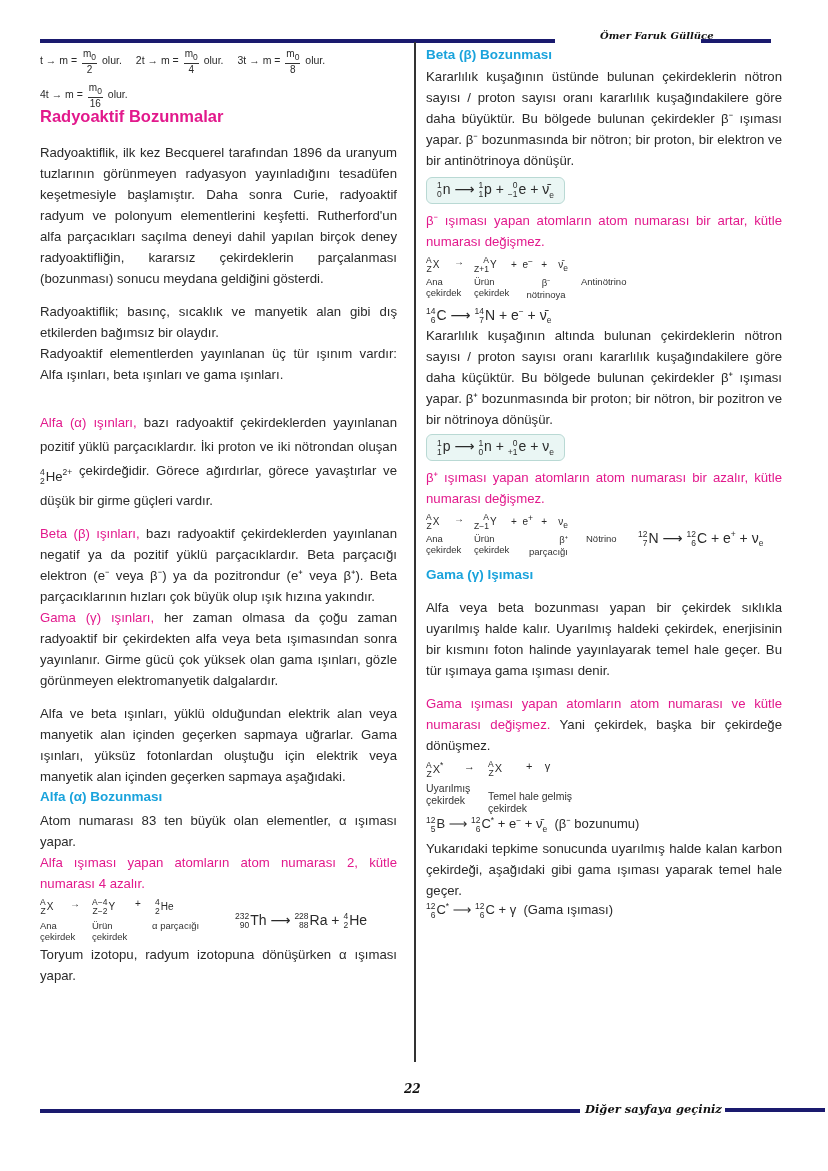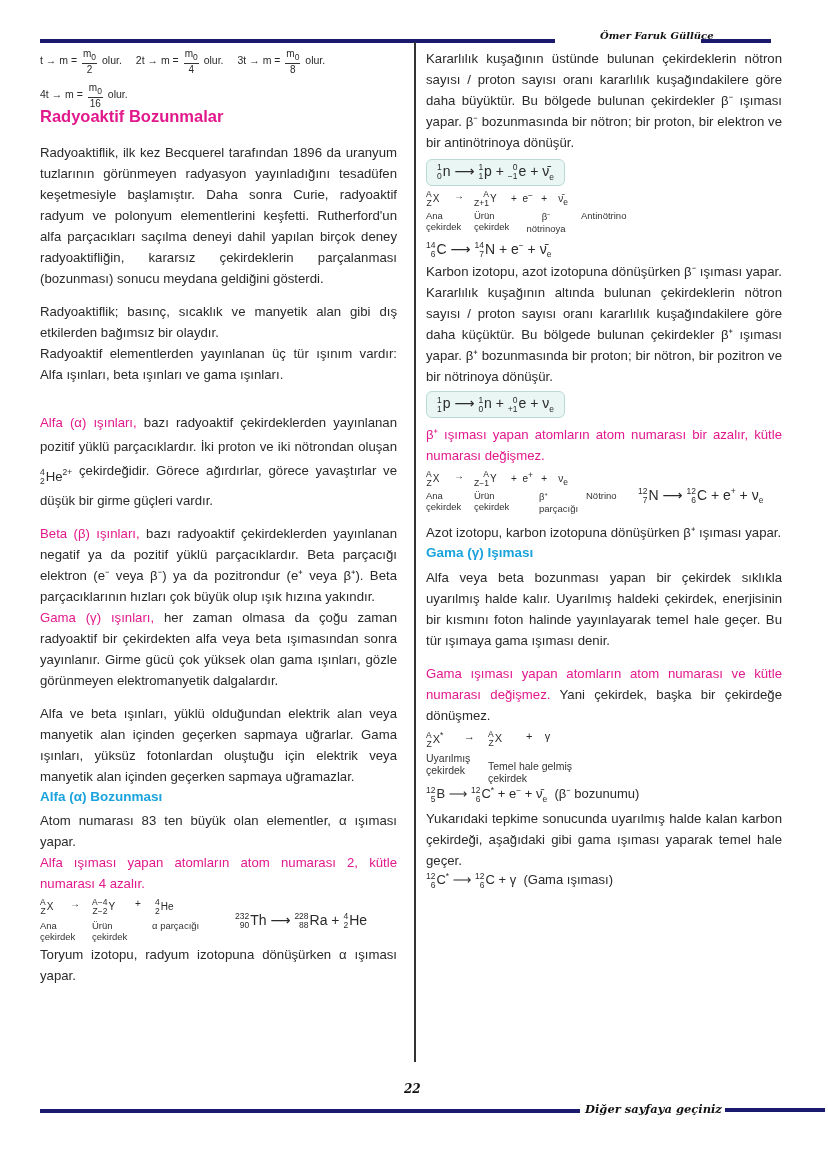--- a/index.html
+++ b/index.html
@@ -59,21 +59,21 @@
   </p>
 
   <p class="p" style="margin-top:10px;">
     <span class="pink">Beta (β) ışınları,</span><span> bazı radyoaktif çekirdeklerden yayınlanan negatif ya da pozitif yüklü parçacıklardır. Beta parçacığı elektron (e⁻ veya β⁻) ya da pozitrondur (e⁺ veya β⁺). Beta parçacıklarının hızları çok büyük olup ışık hızına yakındır.</span>
   </p>
 
   <p class="p" style="">
     <span class="pink">Gama (γ) ışınları,</span><span> her zaman olmasa da çoğu zaman radyoaktif bir çekirdekten alfa veya beta ışımasından sonra yayınlanır. Girme gücü çok yüksek olan gama ışınları, gözle görünmeyen elektromanyetik dalgalardır.</span>
   </p>
 
-  <p class="p" style="margin-top:12px;">Alfa ve beta ışınları, yüklü olduğundan elektrik alan veya manyetik alan içinden geçerken sapmaya uğrarlar. Gama ışınları, yüksüz fotonlardan oluştuğu için elektrik veya manyetik alan içinden geçerken sapmaya uğramazlar.</p>
+  <p class="p" style="margin-top:12px;">Alfa ve beta ışınları, yüklü olduğundan elektrik alan veya manyetik alan içinden geçerken sapmaya uğrarlar. Gama ışınları, yüksüz fotonlardan oluştuğu için elektrik veya manyetik alan içinden geçerken sapmaya aşağıdaki.</p>
   <div class="blue" style="font-size:13.5px; line-height:20px;">Alfa (α) Bozunması</div>
   <p class="p" style="margin-top:3px;">Atom numarası 83 ten büyük olan elementler, α ışıması yapar.</p>
   <p class="p pink">Alfa ışıması yapan atomların atom numarası 2, kütle numarası 4 azalır.</p>
 
   <div style="position:relative; height:50px; font-size:10px;">
     <div class="abs" style="left:0; top:4px;"><span class="iso">
           <span>A</span>
           <span>Z</span>
         </span><span>X</span></div>
     <div class="abs" style="left:30px; top:4px;">→</div>
@@ -99,35 +99,37 @@
         </span><span>Ra</span> + <span class="iso">
           <span>4</span>
           <span>2</span>
         </span><span>He</span>
     </div>
   </div>
   <p class="p">Toryum izotopu, radyum izotopuna dönüşürken α ışıması yapar.</p>
 </div>
 
 <div class="col" style="left:426px; top:46px; width:356px;">
+  <div class="blue" style="font-size:13.5px; line-height:18px;">Beta (β) Bozunması</div>
   <p class="p" style="margin-top:2px;">Kararlılık kuşağının üstünde bulunan çekirdeklerin nötron sayısı / proton sayısı oranı kararlılık kuşağındakilere göre daha büyüktür. Bu bölgede bulunan çekirdekler β⁻ ışıması yapar. β⁻ bozunmasında bir nötron; bir proton, bir elektron ve bir antinötrinoya dönüşür.</p>
 
   <div class="eqbox" style="margin-top:6px;">
     <span class="iso">
         <span>1</span>
         <span>0</span>
       </span>n ⟶ <span class="iso">
         <span>1</span>
         <span>1</span>
       </span>p + <span class="iso">
         <span>0</span>
         <span>−1</span>
       </span>e + ν̄<sub>e</sub>
   </div>
 
+  <p class="p pink" style="margin-top:6px;">β⁻ ışıması yapan atomların atom numarası bir artar, kütle numarası değişmez.</p>
 
   <div style="position:relative; height:54px; font-size:10px;">
     <div class="abs" style="left:0; top:4px;"><span class="iso">
           <span>A</span>
           <span>Z</span>
         </span>X</div>
     <div class="abs" style="left:28px; top:4px;">→</div>
     <div class="abs" style="left:48px; top:4px;"><span class="iso">
           <span>A</span>
           <span>Z+1</span>
@@ -140,21 +142,20 @@
   </div>
   <div class="eq">
     <span class="iso">
         <span>14</span>
         <span>6</span>
       </span>C ⟶ <span class="iso">
         <span>14</span>
         <span>7</span>
       </span>N + e<sup>−</sup> + ν̄<sub>e</sub>
   </div>
-  <p class="p" style="margin-top:2px;">Karbon izotopu, azot izotopuna dönüşürken β⁻ ışıması yapar.</p>
   <p class="p">Kararlılık kuşağının altında bulunan çekirdeklerin nötron sayısı / proton sayısı oranı kararlılık kuşağındakilere göre daha küçüktür. Bu bölgede bulunan çekirdekler β⁺ ışıması yapar. β⁺ bozunmasında bir proton; bir nötron, bir pozitron ve bir nötrinoya dönüşür.</p>
 
   <div class="eqbox" style="margin-top:4px;">
     <span class="iso">
         <span>1</span>
         <span>1</span>
       </span>p ⟶ <span class="iso">
         <span>1</span>
         <span>0</span>
       </span>n + <span class="iso">
@@ -171,35 +172,34 @@
           <span>Z</span>
         </span>X</div>
     <div class="abs" style="left:28px; top:4px;">→</div>
     <div class="abs" style="left:48px; top:4px;"><span class="iso">
           <span>A</span>
           <span>Z−1</span>
         </span>Y</div>
     <div class="abs" style="left:85px; top:4px;">+ &nbsp;e<sup>+</sup> &nbsp; + &nbsp;&nbsp; ν<sub>e</sub></div>
     <div class="abs lab" style="left:0; top:24px; width:40px;">Ana çekirdek</div>
     <div class="abs lab" style="left:48px; top:24px; width:40px;">Ürün çekirdek</div>
-    <div class="abs lab" style="left:113px; top:24px; width:44px; text-align:left;">β⁺ parçacığı</div>
+    <div class="abs lab" style="left:98px; top:24px; width:44px; text-align:right;">β⁺ parçacığı</div>
     <div class="abs lab" style="left:160px; top:24px;">Nötrino</div>
     <div class="abs eq" style="left:212px; top:20px;">
       <span class="iso">
           <span>12</span>
           <span>7</span>
         </span>N ⟶ <span class="iso">
           <span>12</span>
           <span>6</span>
         </span>C + e<sup>+</sup> + ν<sub>e</sub>
     </div>
   </div>
-  <p class="p">Azot izotopu, karbon izotopuna dönüşürken β⁺ ışıması yapar.</p>
   <div class="blue" style="font-size:13.5px; line-height:20px;">Gama (γ) Işıması</div>
-  <p class="p" style="margin-top:4px;">Alfa veya beta bozunması yapan bir çekirdek sıklıkla uyarılmış halde kalır. Uyarılmış haldeki çekirdek, enerjisinin bir kısmını foton halinde yayınlayarak temel hale geçer. Bu tür ışımaya gama ışıması denir.</p>
+  <p class="p" style="margin-top:12px;">Alfa veya beta bozunması yapan bir çekirdek sıklıkla uyarılmış halde kalır. Uyarılmış haldeki çekirdek, enerjisinin bir kısmını foton halinde yayınlayarak temel hale geçer. Bu tür ışımaya gama ışıması denir.</p>
   <p class="p" style="margin-top:12px;">
     <span class="pink">Gama ışıması yapan atomların atom numarası ve kütle numarası değişmez.</span><span> Yani çekirdek, başka bir çekirdeğe dönüşmez.</span>
   </p>
 
   <div style="position:relative; height:58px; font-size:11px;">
     <div class="abs" style="left:0; top:4px;"><span class="iso">
           <span>A</span>
           <span>Z</span>
         </span>X<sup>*</sup></div>
     <div class="abs" style="left:38px; top:4px;">→</div>

